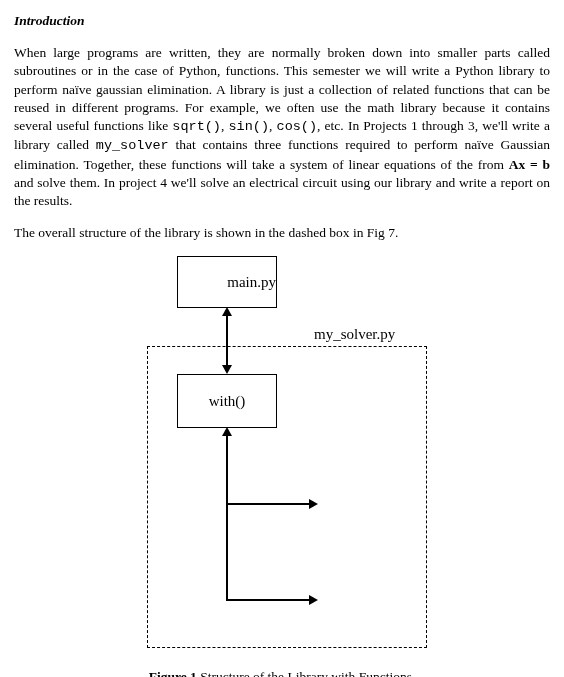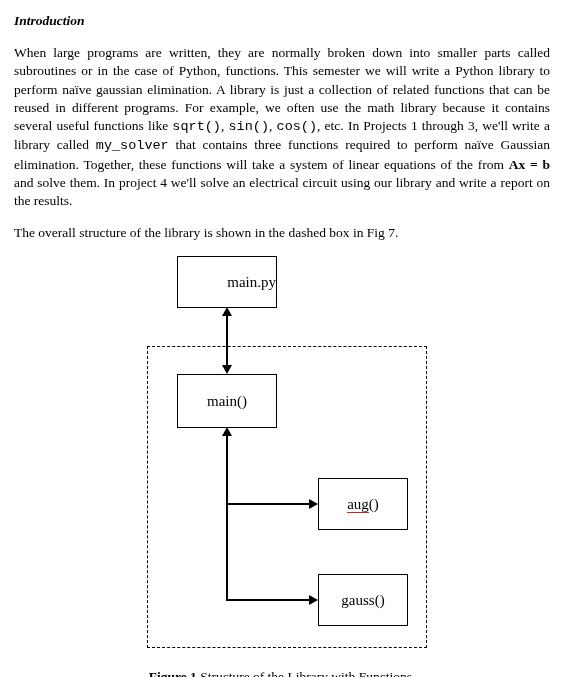--- a/index.html
+++ b/index.html
@@ -106,32 +106,27 @@
 <div class="para">
   <span>When large programs are written, they are normally broken down into smaller parts called subroutines or in the case of Python, functions. This semester we will write a Python library to perform naïve gaussian elimination. A library is just a collection of related functions that can be reused in different programs. For example, we often use the math library because it contains several useful functions like </span><span class="mono">sqrt()</span><span>, </span><span class="mono">sin()</span><span>, </span><span class="mono">cos()</span><span>, etc. In Projects 1 through 3, we'll write a library called </span><span class="mono">my_solver</span><span> that contains three functions required to perform naïve Gaussian elimination. Together, these functions will take a system of linear equations of the from </span><span class="bold">Ax = b</span><span> and solve them. In project 4 we'll solve an electrical circuit using our library and write a report on the results.</span>
 </div>
 
 <div class="para">The overall structure of the library is shown in the dashed box in Fig 7.</div>
 
 <div class="diagram-wrap">
   <div class="diagram">
 
     <div class="dashed"></div>
+    <div class="module-label">my_solver.py</div>
 
     <div class="box main-box">
       <span>main.py</span>
     </div>
     <div class="box solve-box">
-      <span>main()</span>
-    </div>
-    <div class="box aug-box">
-      <span><span class="underline-red">aug</span><span>()</span></span>
-    </div>
-    <div class="box gauss-box">
-      <span>gauss()</span>
+      <span>with()</span>
     </div>
 
     <div class="vline" style="left:94px; top:58px; width:1.5px; height:54px;"></div>
     <div class="arrow-up" style="left:89.5px; top:51px;"></div>
     <div class="arrow-down" style="left:89.5px; top:109px;"></div>
 
     <div class="vline" style="left:94px; top:178px; width:1.5px; height:166px;"></div>
     <div class="arrow-up" style="left:89.5px; top:171px;"></div>
 
     <div class="hline" style="left:94px; top:247px; height:1.5px; width:84px;"></div>

